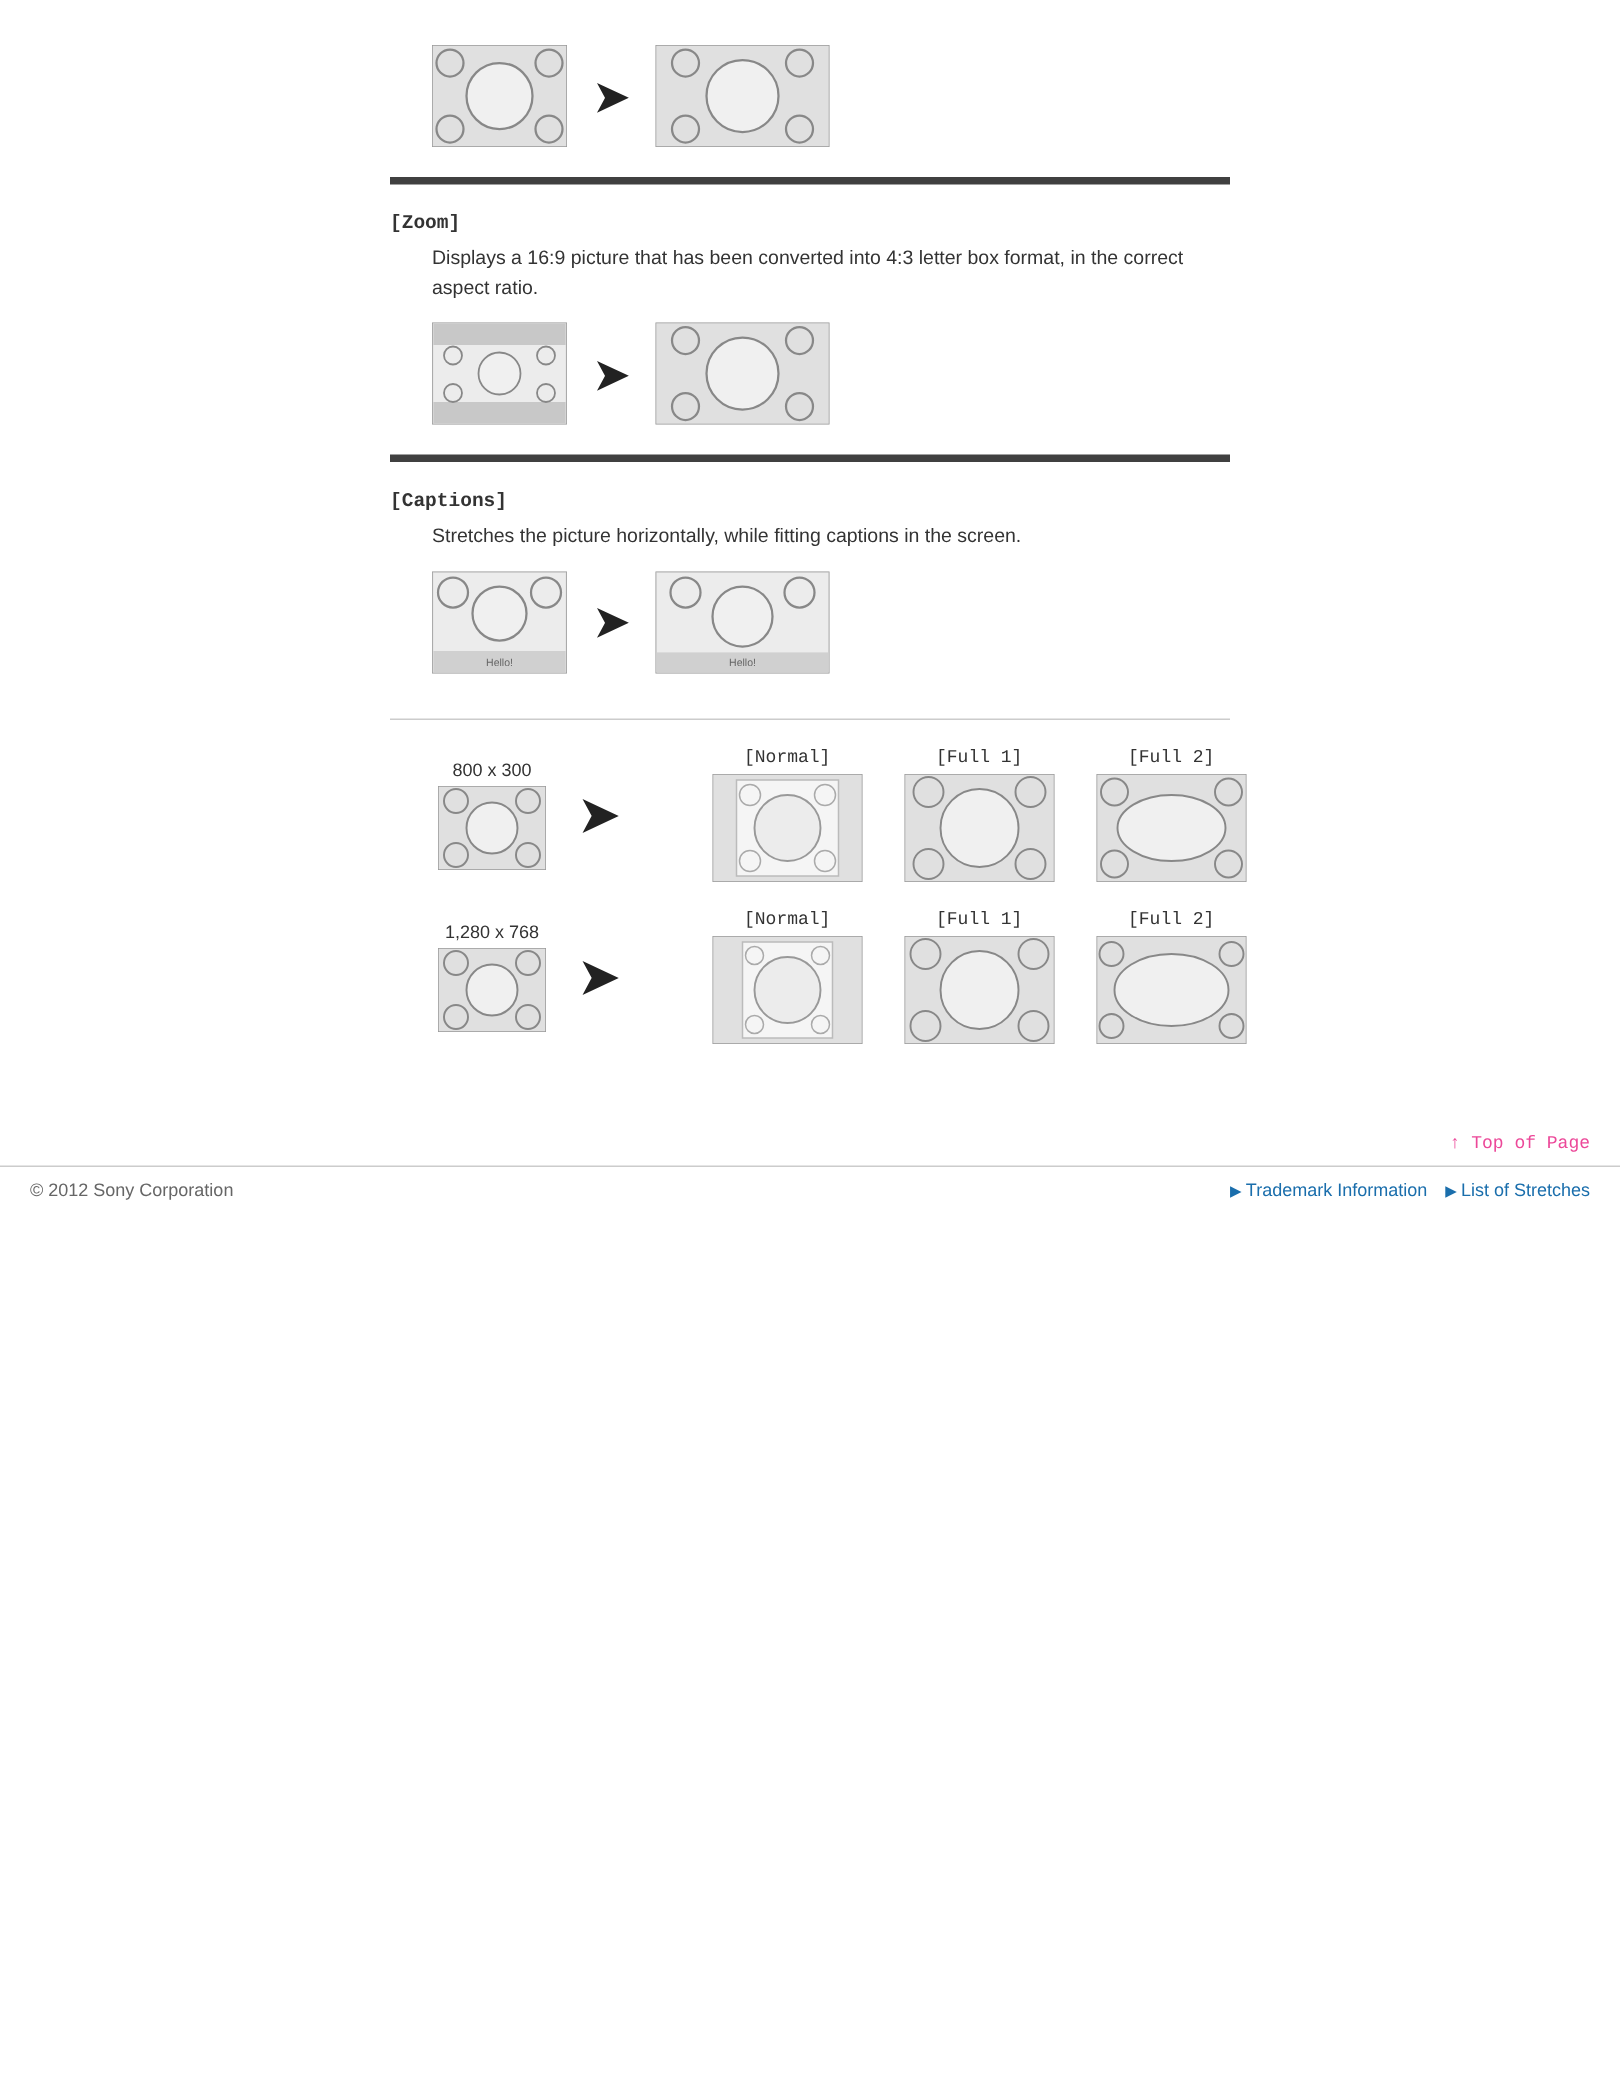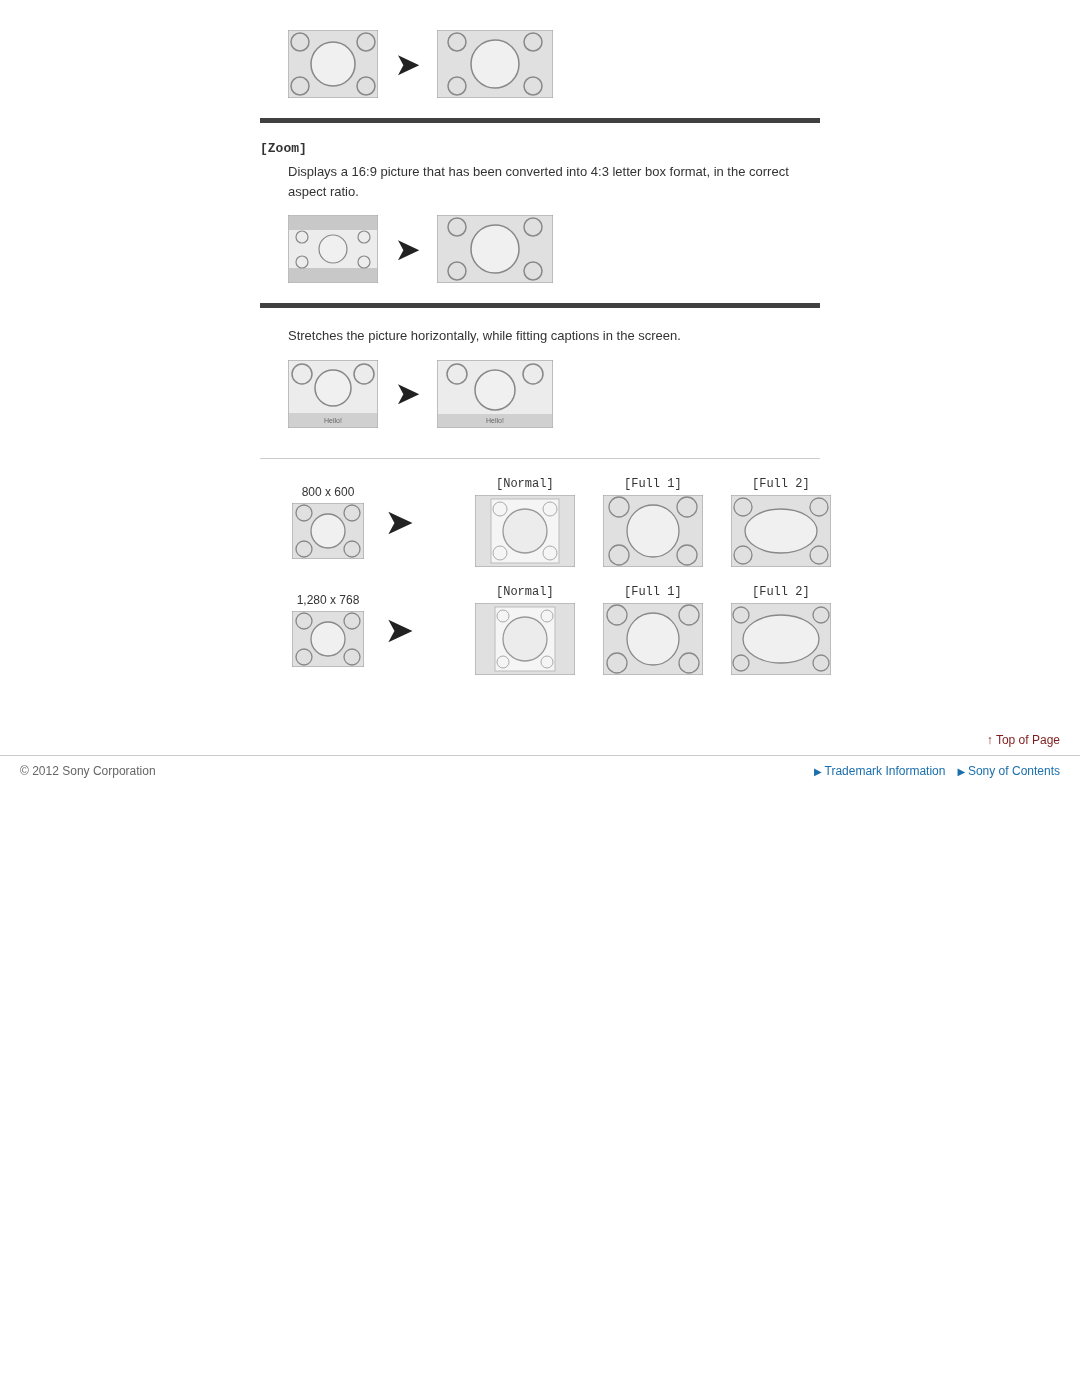--- a/index.html
+++ b/index.html
@@ -88,22 +88,23 @@
     
     .diagram-svg { display: block; }
 
     
     .footer-top {
       text-align: right;
       padding: 10px 20px 8px 20px;
       font-size: 12px;
     }
     .footer-top a {
-      color: #7f1d1d;
+      color: #ec4899;
       text-decoration: none;
+      font-family: Liberation Mono, monospace;
     }
     .footer-bottom {
       border-top: 1px solid #ccc;
       display: flex;
       justify-content: space-between;
       align-items: center;
       padding: 8px 20px;
       font-size: 12px;
       text-align: right;
     }
@@ -179,20 +180,21 @@
         <circle cx="20" cy="12" r="9" fill="none" stroke="#888" stroke-width="1.5"></circle>
         <circle cx="96" cy="12" r="9" fill="none" stroke="#888" stroke-width="1.5"></circle>
         <circle cx="20" cy="56" r="9" fill="none" stroke="#888" stroke-width="1.5"></circle>
         <circle cx="96" cy="56" r="9" fill="none" stroke="#888" stroke-width="1.5"></circle>
         <circle cx="58" cy="34" r="24" fill="#f0f0f0" stroke="#888" stroke-width="1.5"></circle>
       </svg>
     </div>
   </div>
 
   <div class="section">
+    <div class="section-label">[Captions]</div>
     <div class="section-desc">Stretches the picture horizontally, while fitting captions in the screen.</div>
     <div class="diagram-row">
 
       <svg class="diagram-svg" width="90" height="68">
         <rect x="0" y="0" width="90" height="68" fill="#e0e0e0" stroke="#999" stroke-width="1"></rect>
 
         <rect x="1" y="1" width="88" height="52" fill="#ececec"></rect>
 
         <rect x="1" y="53" width="88" height="14" fill="#d0d0d0"></rect>
 
@@ -215,21 +217,21 @@
       </svg>
     </div>
   </div>
 
   <div class="pc-section" style="margin-top:10px;">
 
     <div class="pc-grid">
       <div class="pc-row">
 
         <div style="display:flex; flex-direction:column; align-items:center; gap:4px;">
-          <span class="pc-label" style="font-size:12px;">800 x 600</span>
+          <span class="pc-label" style="font-size:12px;">800 x 300</span>
           <svg class="diagram-svg" width="72" height="56">
             <rect x="0" y="0" width="72" height="56" fill="#e0e0e0" stroke="#999" stroke-width="1"></rect>
             <circle cx="12" cy="10" r="8" fill="none" stroke="#888" stroke-width="1.3"></circle>
             <circle cx="60" cy="10" r="8" fill="none" stroke="#888" stroke-width="1.3"></circle>
             <circle cx="12" cy="46" r="8" fill="none" stroke="#888" stroke-width="1.3"></circle>
             <circle cx="60" cy="46" r="8" fill="none" stroke="#888" stroke-width="1.3"></circle>
             <circle cx="36" cy="28" r="17" fill="#f0f0f0" stroke="#888" stroke-width="1.3"></circle>
           </svg>
         </div>
         <span style="font-size:32px; font-weight:bold; color:#222;">➤</span>
@@ -338,15 +340,15 @@
 <div class="footer-top">
   <a href="#">
     <span>↑ </span><span>Top of Page</span>
   </a>
 </div>
 
 <div class="footer-bottom">
   <span class="copyright">© 2012 Sony Corporation</span>
   <div class="footer-links">
     <a href="#" class="arrow-link">Trademark Information</a>
-    <a href="#" class="arrow-link">Sony of Contents</a>
+    <a href="#" class="arrow-link">List of Stretches</a>
   </div>
 </div>
 
 </body></html>

